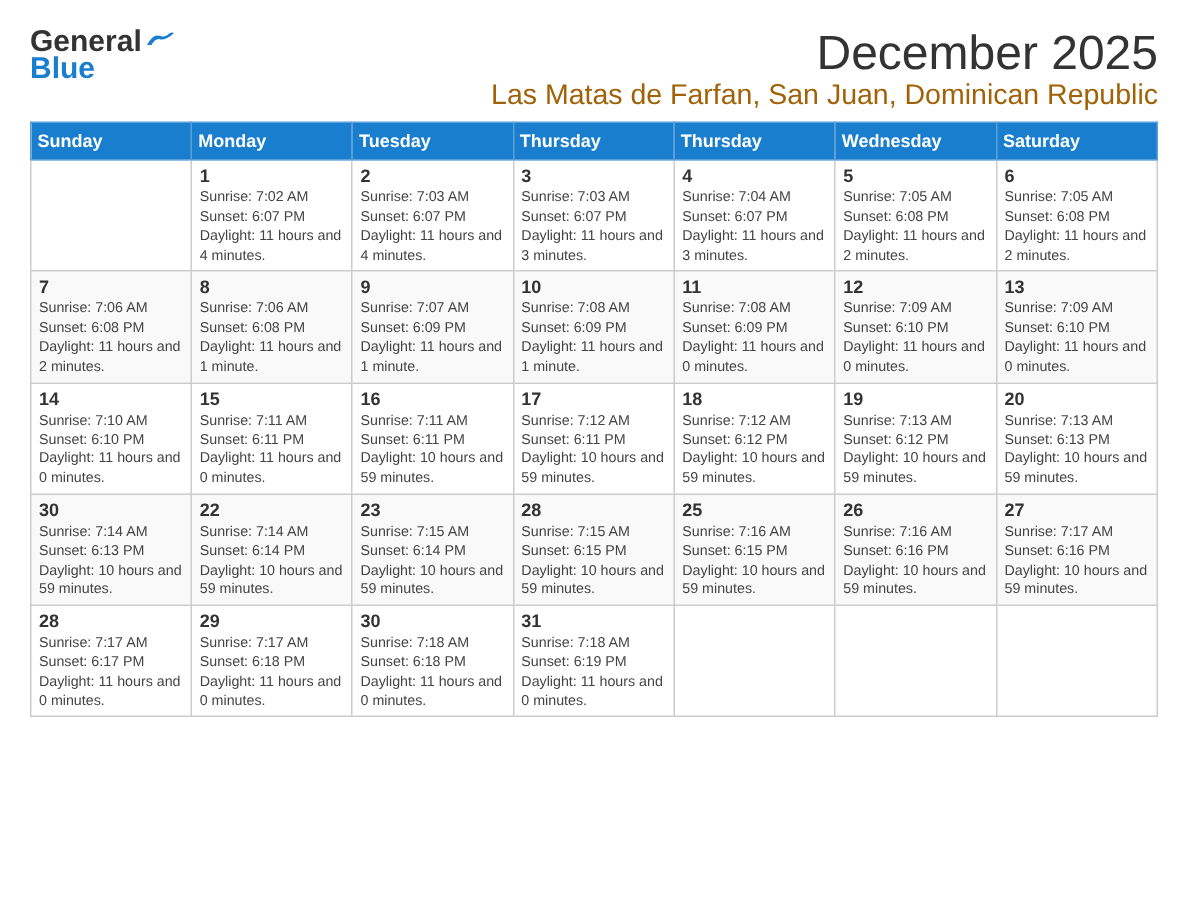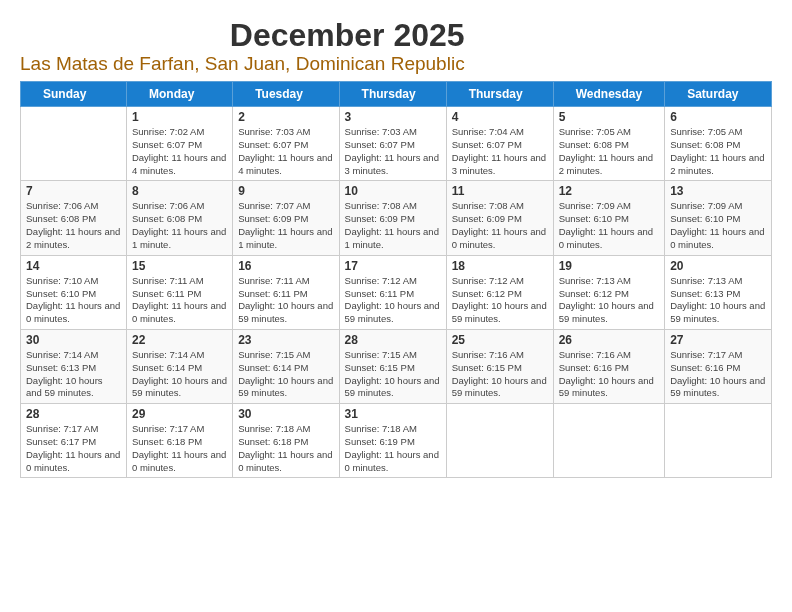--- a/index.html
+++ b/index.html
@@ -25,41 +25,41 @@
     .logo {
       display: flex;
       flex-direction: column;
       align-items: flex-start;
     }
     .title-block {
       text-align: right;
     }
     .month-title {
       font-size: 32px;
-      font-weight: bold;
+      font-weight: normal;
       color: #333;
       line-height: 1.1;
     }
     .location-title {
       font-size: 19px;
       color: #a16207;
       font-weight: normal;
     }
     .calendar {
       width: 100%;
       border-collapse: collapse;
       font-size: 10px;
     }
     .calendar thead th {
       background: #1a7ecf;
       color: #fff;
       font-size: 12px;
       font-weight: bold;
       text-align: left;
-      padding: 5px 22px;
+      padding: 5px 4px;
       border: 1px solid #5aa0d8;
       margin-left: 43px;
     }
     .calendar tbody td {
       vertical-align: top;
       border: 1px solid #ccc;
       padding: 3px 5px;
       width: 108px;
       min-height: 70px;
       background: #fff;
@@ -81,20 +81,32 @@
     }
     .empty-cell {
       background: #fff !important;
     }
   </style>
 </head>
 <body>
 
 <div class="page">
   <div class="header">
+    <div class="logo">
+      <div style="display:flex; align-items:center; gap:0px;">
+        <div style="font-size:20px; font-weight:bold; line-height:1;">
+          <span style="color:#333;">General</span><span style="display:inline-block; margin-left:2px;">
+            <svg width="22" height="14" viewBox="0 0 22 14">
+              <path d="M2 10 Q6 2 11 4 Q14 5 16 3 Q18 1 20 2 Q18 4 16 5 Q13 7 10 6 Q7 6 5 10 Z" fill="#1a7ecf"></path>
+            </svg>
+          </span>
+        </div>
+      </div>
+      <div style="font-size:20px; font-weight:bold; color:#1a7ecf; line-height:1; margin-top:-2px;">Blue</div>
+    </div>
     <div class="title-block">
       <div class="month-title">December 2025</div>
       <div class="location-title">Las Matas de Farfan, San Juan, Dominican Republic</div>
     </div>
   </div>
 
   <table class="calendar">
     <thead>
       <tr>
       <th>Sunday</th>

